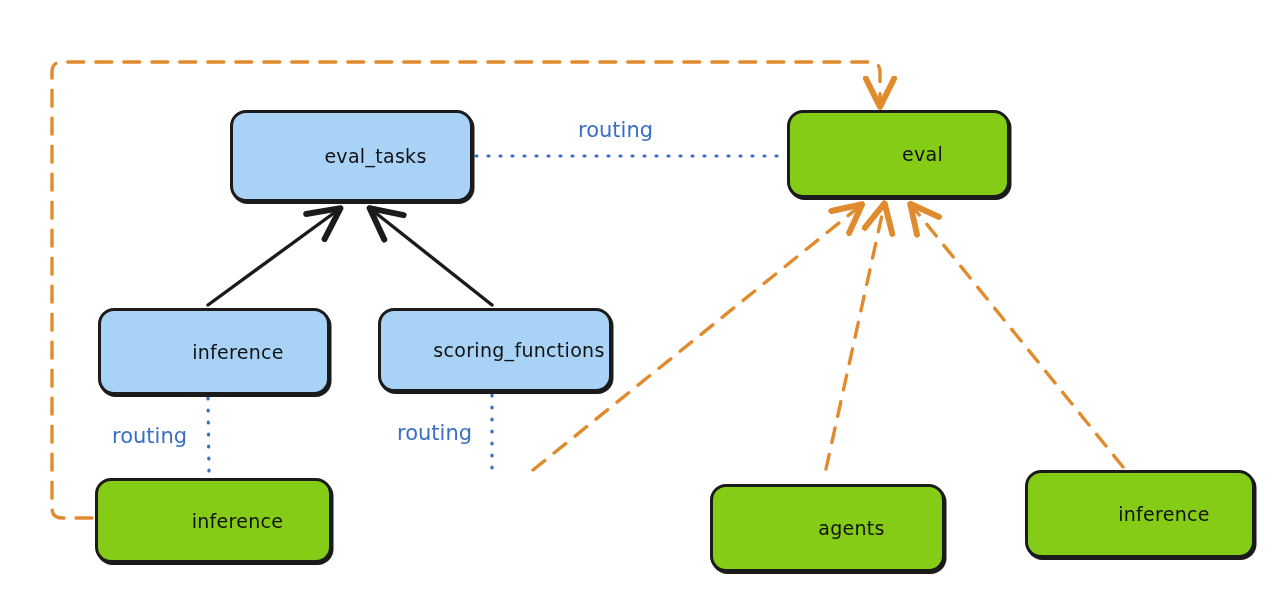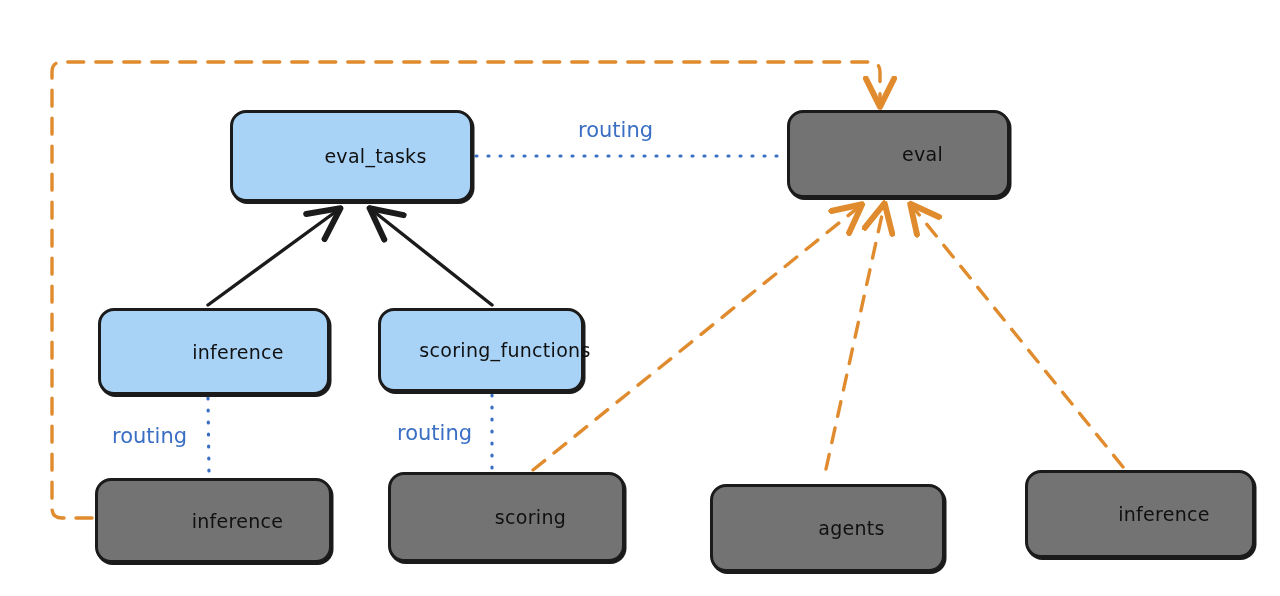--- a/index.html
+++ b/index.html
@@ -31,21 +31,21 @@
     border: 3px solid #1b1b1b;
     border-radius: 16px;
     font-family: "DejaVu Sans", sans-serif;
     font-size: 19px;
     color: #101010;
     letter-spacing: 0.3px;
     box-shadow: 1.5px 2px 0 #1b1b1b;
     padding-left: 48px;
   }
   .node.blue { background: #a8d3f7; }
-  .node.green { background: #737373; }
+  .node.green { background: #84cc16; }
   .node-label {
     pointer-events: none;
     white-space: nowrap;
   }
   .edge-label {
     position: absolute;
     font-family: "DejaVu Sans", sans-serif;
     font-size: 21px;
     color: #3a6fc4;
     white-space: nowrap;
@@ -90,31 +90,28 @@
   </div>
 
   <div class="node green" style="left:787px; top:110px; width:223px; height:88px;">
     <span class="node-label">eval</span>
   </div>
 
   <div class="node blue" style="left:98px; top:308px; width:232px; height:87px;">
     <span class="node-label">inference</span>
   </div>
 
-  <div class="node blue" style="left:378px; top:308px; width:206px; height:84px;">
+  <div class="node blue" style="left:378px; top:308px; width:234px; height:84px;">
     <span class="node-label">scoring_functions</span>
   </div>
 
   <div class="node green" style="left:95px; top:478px; width:237px; height:85px;">
     <span class="node-label">inference</span>
   </div>
 
-  <div class="node green" style="left:388px; top:472px; width:237px; height:90px;">
-    <span class="node-label">scoring</span>
-  </div>
 
   <div class="node green" style="left:710px; top:472px; width:235px; height:88px;margin-top:12px;">
     <span class="node-label">agents</span>
   </div>
 
   <div class="node green" style="left:1025px; top:470px; width:230px; height:88px;">
     <span class="node-label">inference</span>
   </div>
 
   <div class="edge-label" style="left:578px; top:118px;">routing</div>

